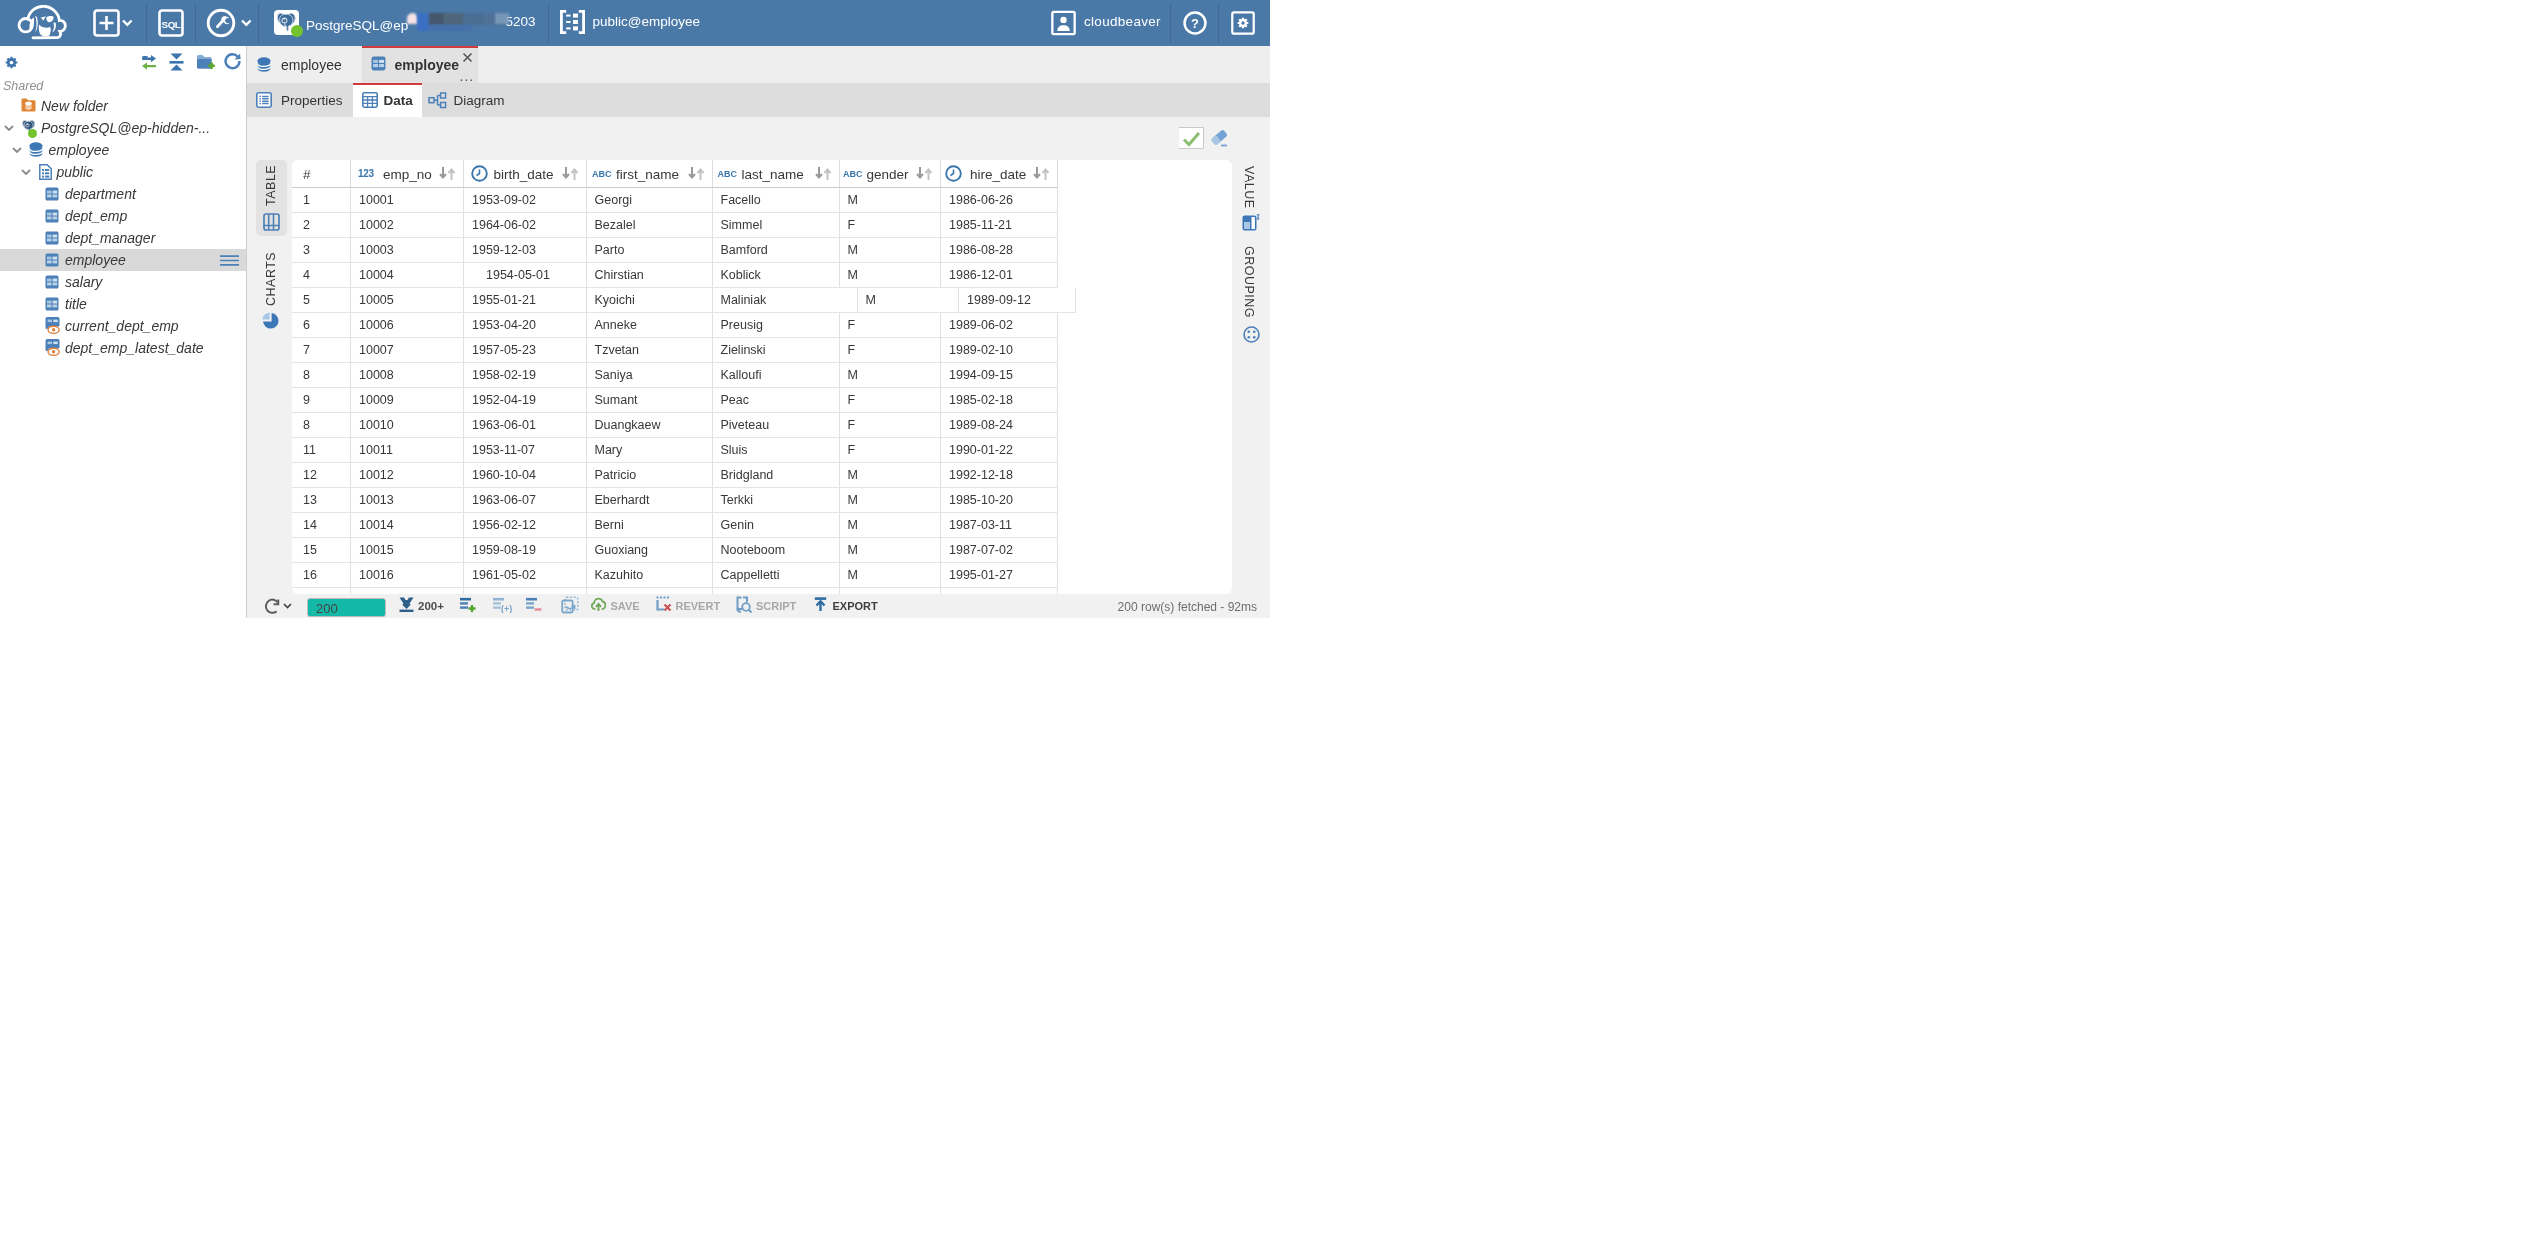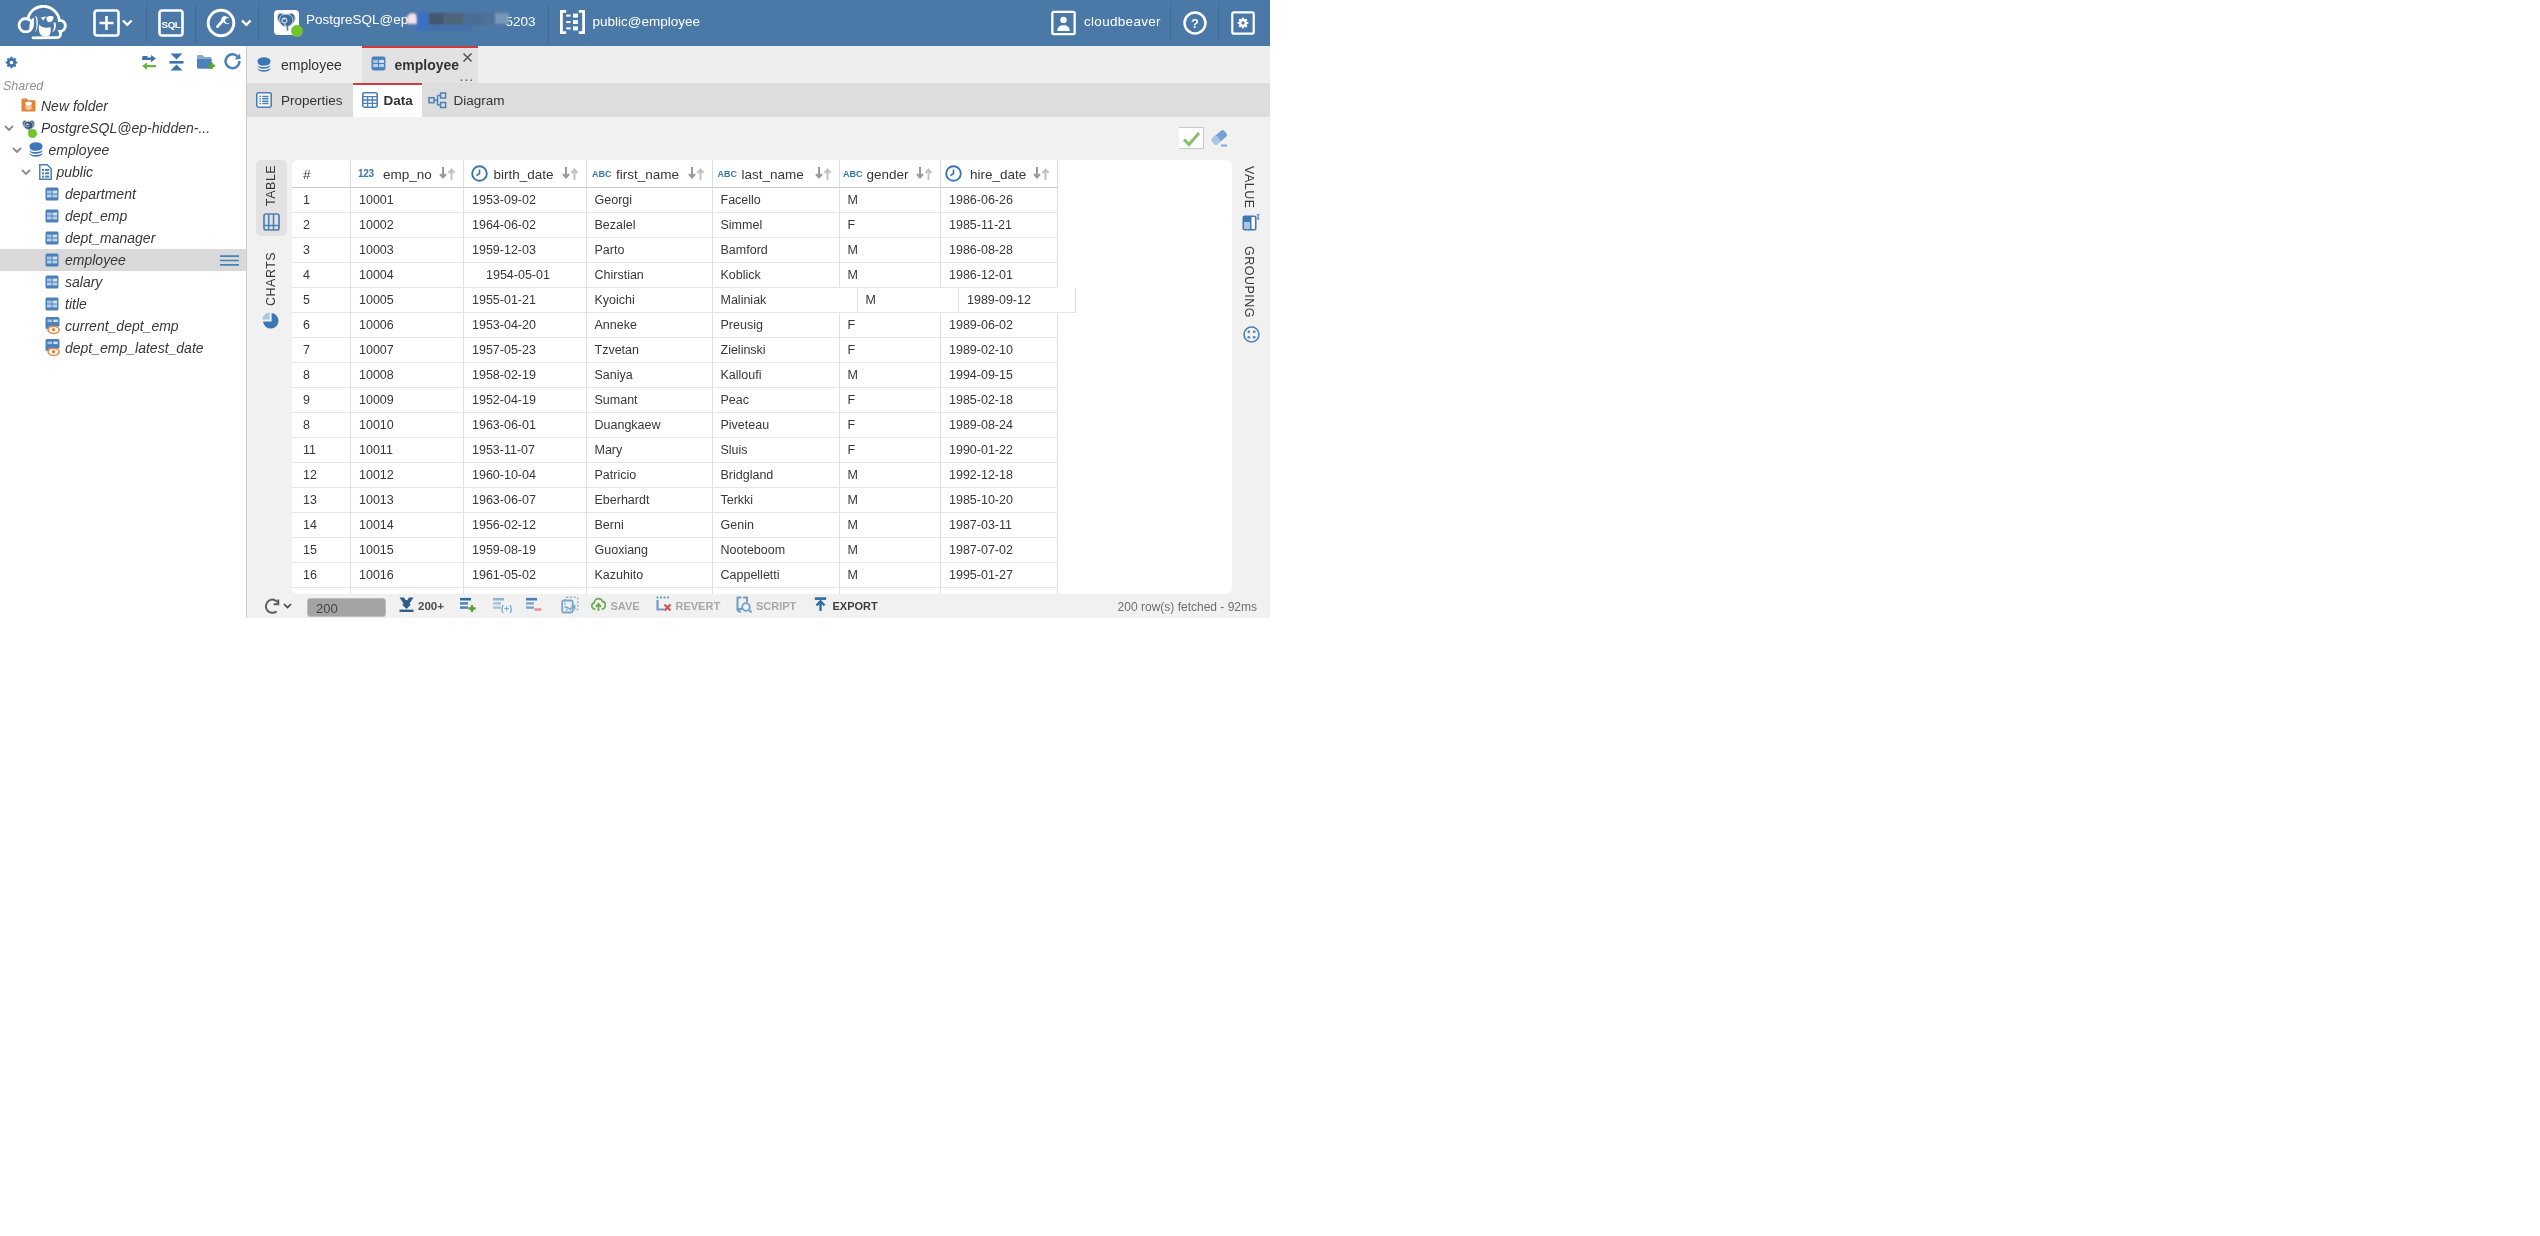--- a/index.html
+++ b/index.html
@@ -50,21 +50,21 @@
   .dcell span { position:absolute; top:5.5px; left:8px; }
   .sort { position:absolute; top:6px; right:7px; }
 
   
   .vlabel { position:absolute; font-size:12.5px; letter-spacing:0.5px; color:#383838; white-space:nowrap; }
   #tablepill { position:absolute; top:160px; left:255.5px; width:31px; height:76px; background:#e2e2e2; border-radius:5px; }
 
   
   #bottombar { position:absolute; top:594px; left:0; width:1270px; height:24px; }
   .btxt { position:absolute; top:6px; font-size:11px; font-weight:bold; color:#a8a8a8; }
-  #rowinput { position:absolute; top:598px; left:307px; width:78.5px; height:19px; background:#a3a3a3; border:1px solid #bdbdbd; border-radius:3px; }
+  #rowinput { position:absolute; top:598px; left:307px; width:78.5px; height:19px; background:#14b8a6; border:1px solid #bdbdbd; border-radius:3px; }
   #rowinput span { position:absolute; left:8px; top:2px; font-size:13px; color:#444; }
 </style>
 </head>
 <body>
 <div id="app">
   <div id="topbar">
 
     <svg class="abs" style="left:17px;top:5px" width="51" height="35" viewBox="0 0 51 35">
       <circle cx="8.7" cy="20.2" r="6.7" fill="none" stroke="#fff" stroke-width="2.8"></circle>
       <path d="M10.8 14.2 C12.5 4.8 20.5 0.8 27.5 1.3 C34.8 1.9 41.7 7.8 42.3 15.5 C45.6 15 48.2 17.4 48.3 20.6 C48.5 23.8 46 26.3 42.8 26.3 C44.3 28.8 43.6 32.2 40.8 32.5 L16 32.8" fill="none" stroke="#fff" stroke-width="2.8" stroke-linecap="round"></path>
@@ -101,21 +101,21 @@
     <div class="abs" style="left:274px;top:10px;width:25px;height:25px;background:#fff;border-radius:4px"></div>
     <svg class="abs" style="left:275px;top:11px" width="23" height="23" viewBox="0 0 25 25">
       <ellipse cx="7" cy="8" rx="4.3" ry="5.8" fill="#3e6c9c" stroke="#cdd9e5" stroke-width="1" transform="rotate(-18 7 8)"></ellipse>
       <ellipse cx="17" cy="8.5" rx="4.8" ry="6.2" fill="#3e6c9c" stroke="#cdd9e5" stroke-width="1" transform="rotate(12 17 8.5)"></ellipse>
       <path d="M5 9 C5 5.5 8 3.5 12 3.5 C16.5 3.5 19.5 6 19.5 10 C19.5 13.5 17.5 16 14.5 16.5 L14.5 20.5 C14.5 22 12.5 22 12.5 20.5 L12.3 16.8 L9.5 16.5 C6.5 16 5 12.5 5 9 Z" fill="#3e6c9c" stroke="#cdd9e5" stroke-width="1"></path>
       <circle cx="10.3" cy="10.2" r="2.6" fill="none" stroke="#cdd9e5" stroke-width="1.2"></circle>
       <path d="M10.3 12.8 C10.3 15.5 11.5 16.5 12.5 17" fill="none" stroke="#cdd9e5" stroke-width="1.2"></path>
       <circle cx="10" cy="8.6" r="0.9" fill="#fff"></circle>
     </svg>
     <div class="abs" style="left:291px;top:25px;width:12px;height:12px;border-radius:50%;background:#74c32e"></div>
-    <div class="ttext" style="left:306px;top:12px">PostgreSQL@ep</div>
+    <div class="ttext" style="left:306px;top:18px">PostgreSQL@ep</div>
 
     <div class="abs" style="left:406.5px;top:13px;width:11px;height:10.5px;background:#f4e2e5;border-radius:6px 6px 1px 1px;filter:blur(0.8px)"></div>
     <div class="abs" style="left:417px;top:13px;width:12px;height:18px;background:#3a6fc4;filter:blur(1px)"></div>
     <div class="abs" style="left:428.5px;top:13px;width:16px;height:11.5px;background:#45576c;filter:blur(1px)"></div>
     <div class="abs" style="left:444px;top:13px;width:20px;height:11.5px;background:#4f6579;filter:blur(1px)"></div>
     <div class="abs" style="left:463.5px;top:13px;width:21px;height:11.5px;background:#4a6e92;filter:blur(1px)"></div>
     <div class="abs" style="left:484px;top:13px;width:21px;height:11.5px;background:#507197;filter:blur(1px)"></div>
     <div class="abs" style="left:429px;top:24.5px;width:43px;height:6.5px;background:#446fab;filter:blur(1.5px)"></div>
     <div class="ttext" style="left:505.5px;top:14px">5203</div>
     <div class="abs" style="left:495px;top:12.5px;width:13.5px;height:11.5px;background:#7c9cba;filter:blur(0.8px);opacity:0.9"></div>

